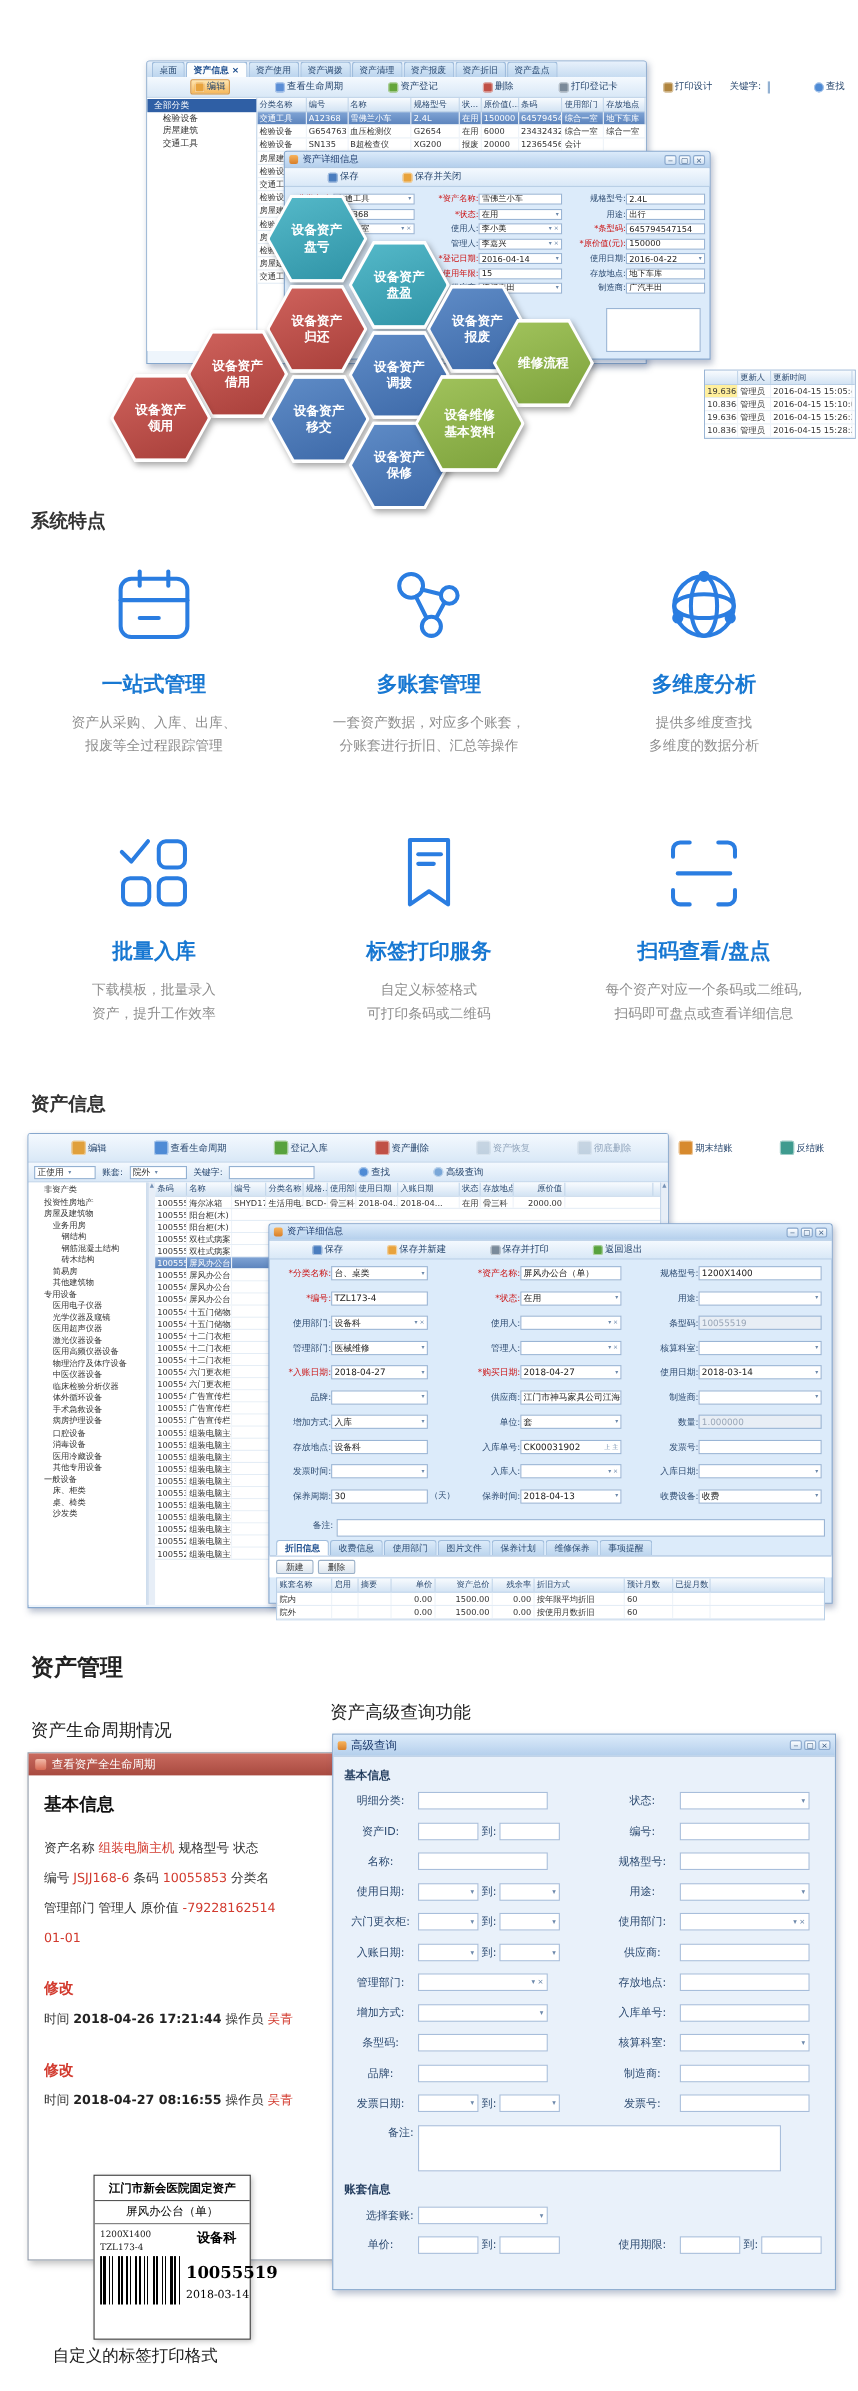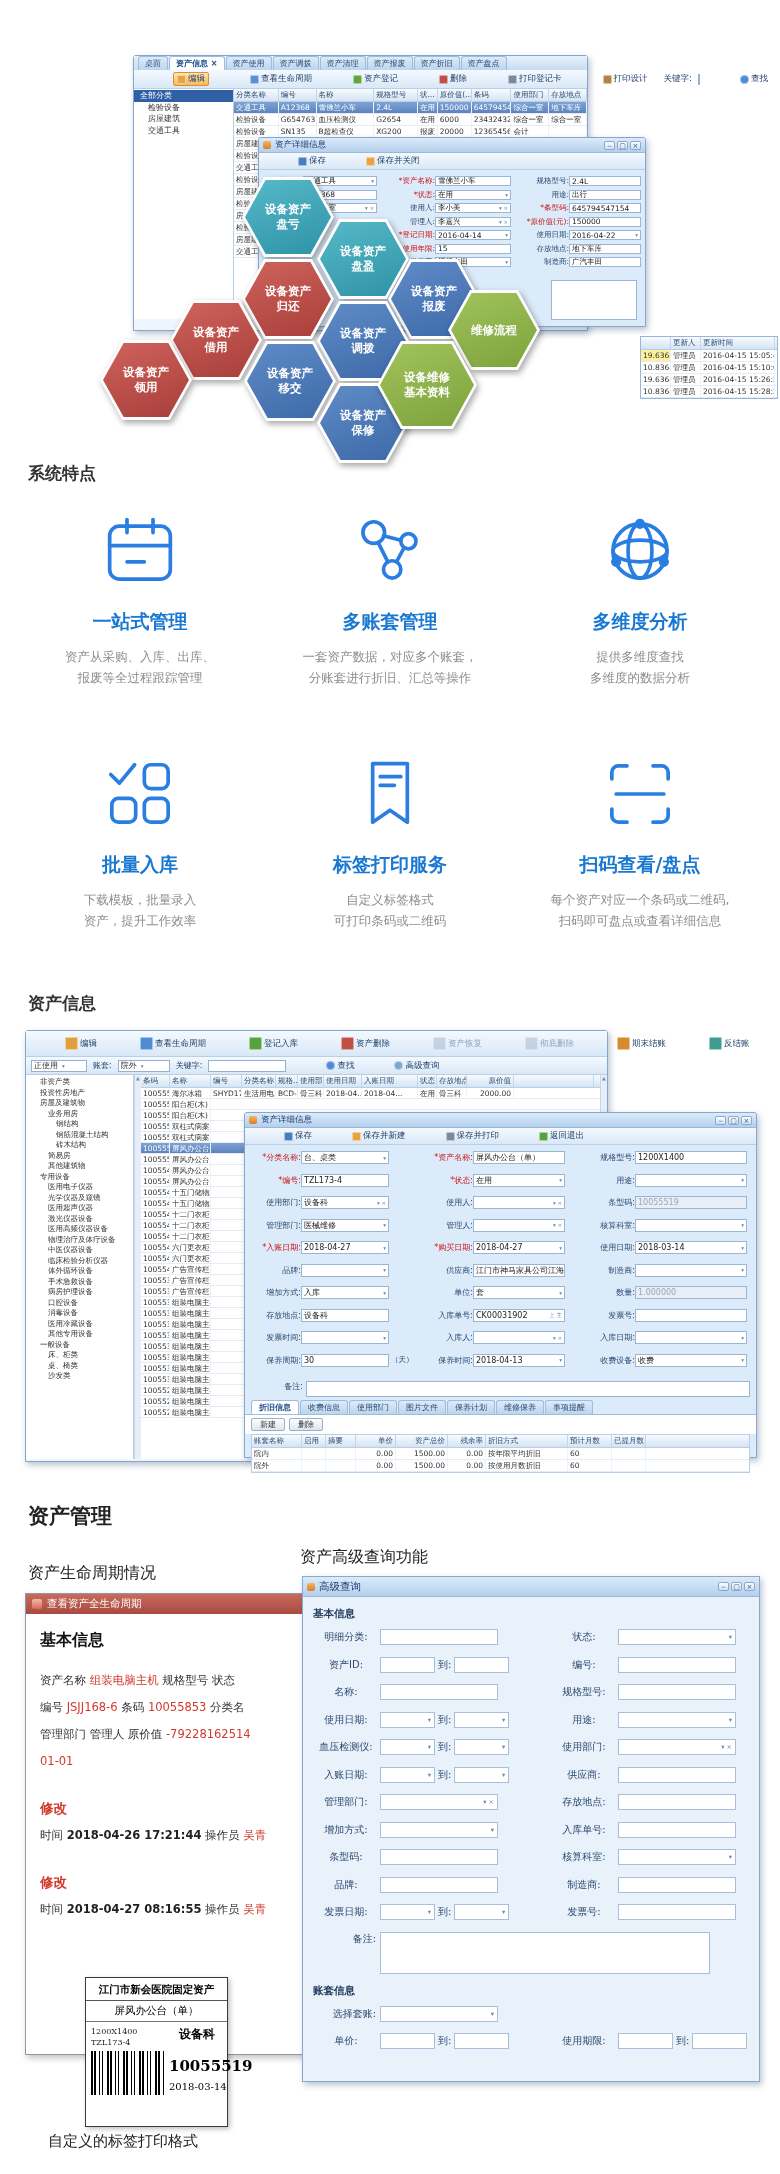--- a/index.html
+++ b/index.html
@@ -1344,21 +1344,21 @@
                 <span class="qin" data-w="lg">
                   <i class="qsfx">▾</i>
                 </span>
               </span>
             </span>
           </div>
 
           <div class="qrow">
             <span class="qside ql">
               <span class="qf">
-                <span class="qlab">血压检测仪:</span>
+                <span class="qlab">六门更衣柜:</span>
                 <span class="qin" data-w="sm">
                   <i class="qsfx">▾</i>
                 </span>
               </span>
               <span class="qf">
                 <span class="qlab">到:</span>
                 <span class="qin" data-w="sm">
                   <i class="qsfx">▾</i>
                 </span>
               </span>

